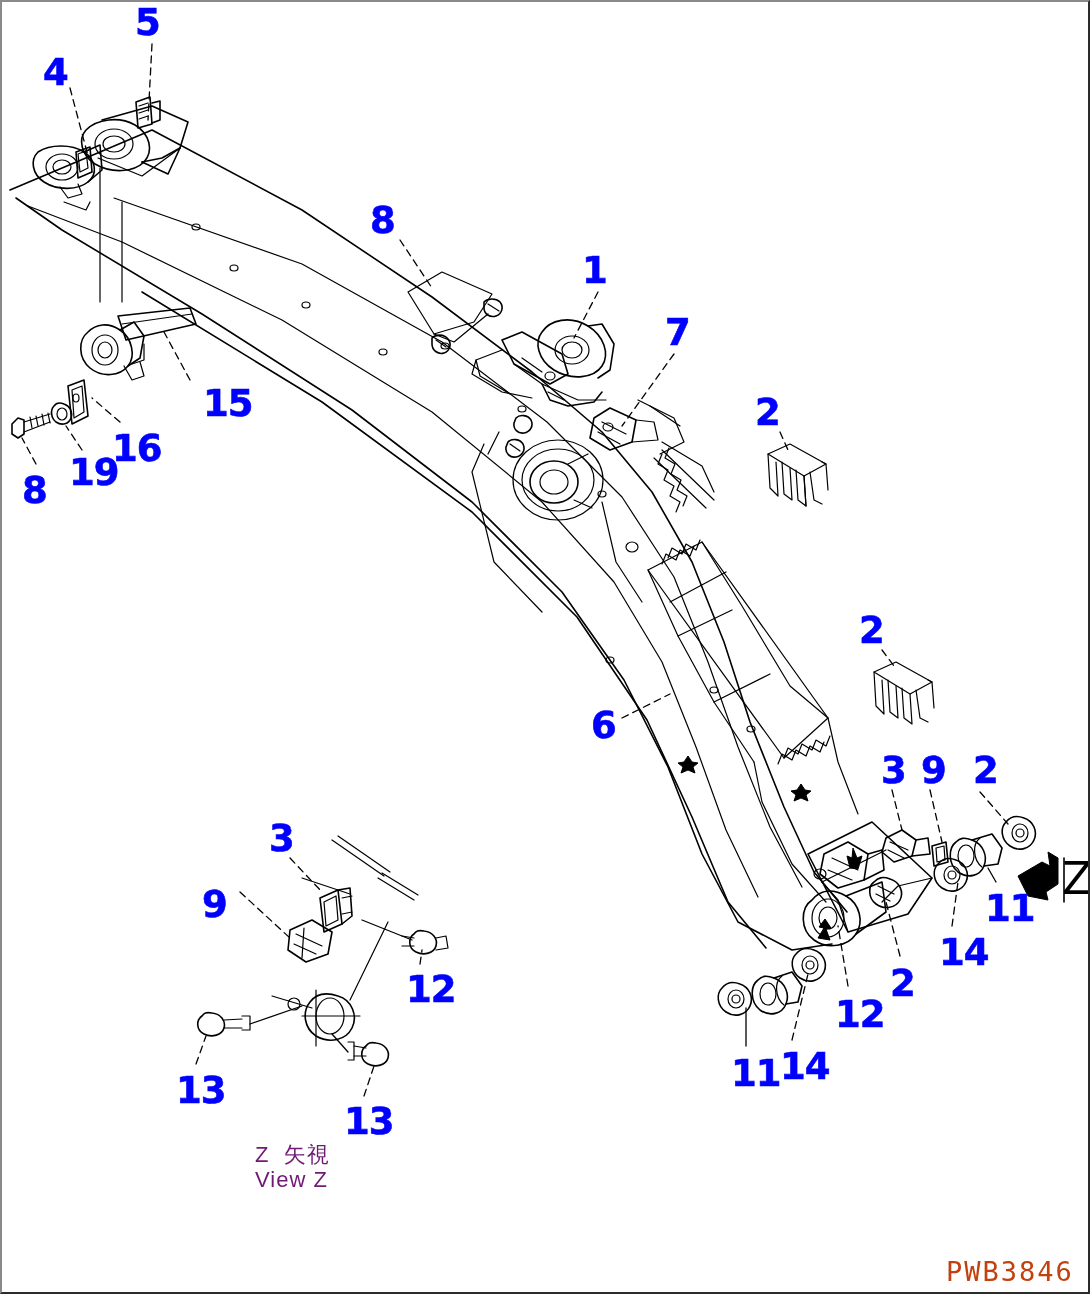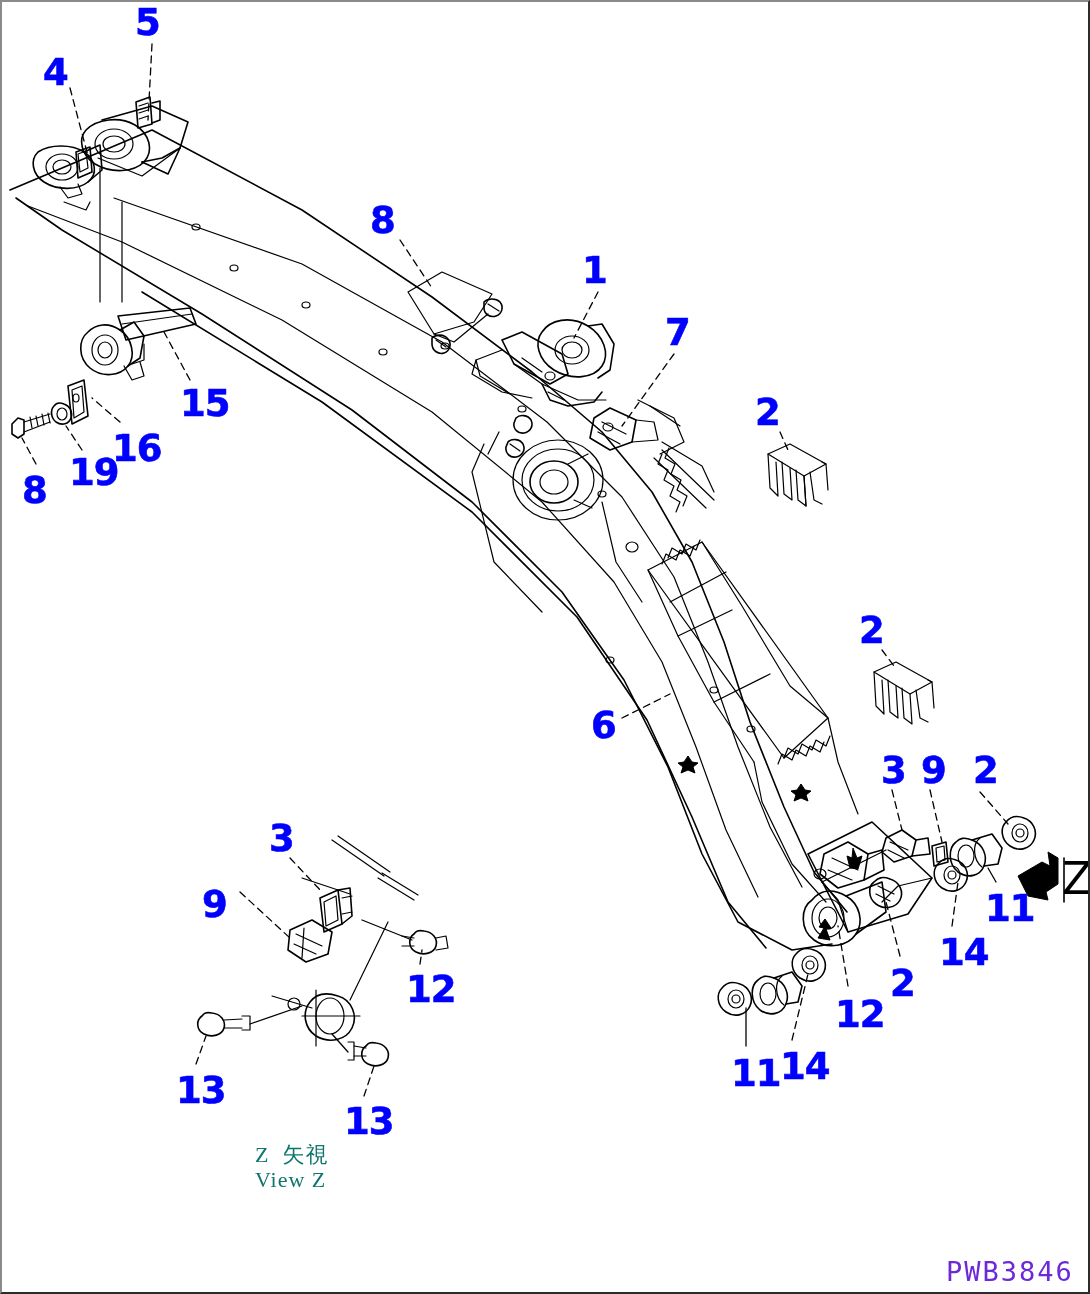--- a/index.html
+++ b/index.html
@@ -22,37 +22,37 @@
     font-family:"DejaVu Sans",sans-serif;
     font-weight:bold;
     font-size:37px;
     line-height:37px;
     letter-spacing:-1px;
     white-space:nowrap;
     -webkit-text-stroke:0.6px #0000ff;
   }
   .viewcap{
     position:absolute;
-    color:#0f766e;
-    font-family:Liberation Serif, serif;
+    color:#701a75;
+    font-family:Liberation Sans, sans-serif;
     font-size:22px;
     line-height:25px;
     white-space:pre;
     letter-spacing:1px;
   }
   .zletter{
     position:absolute;
     color:#000;
     font-family:"DejaVu Sans",sans-serif;
     font-size:44px;
     line-height:44px;
   }
   .drawcode{
     position:absolute;
-    color:#6d28d9;
+    color:#c2410c;
     font-family:"DejaVu Sans Mono",monospace;
     font-size:27px;
     letter-spacing:2px;
     white-space:nowrap;
   }
 </style>
 </head>
 <body>
 
 <div id="page">
@@ -432,21 +432,21 @@
       <path class="lead" d="M 362 1094 L 372 1064"></path>
     </g>
   </svg>
 
   <div class="callout" style="left:133px;top:2px">5</div>
   <div class="callout" style="left:41px;top:52px">4</div>
   <div class="callout" style="left:368px;top:200px">8</div>
   <div class="callout" style="left:580px;top:250px">1</div>
   <div class="callout" style="left:663px;top:312px">7</div>
   <div class="callout" style="left:753px;top:392px">2</div>
-  <div class="callout" style="left:178px;top:383px">15</div>
+  <div class="callout" style="left:201px;top:383px">15</div>
   <div class="callout" style="left:110px;top:428px">16</div>
   <div class="callout" style="left:67px;top:452px">19</div>
   <div class="callout" style="left:20px;top:470px">8</div>
   <div class="callout" style="left:857px;top:610px">2</div>
   <div class="callout" style="left:589px;top:705px">6</div>
   <div class="callout" style="left:879px;top:750px">3</div>
   <div class="callout" style="left:919px;top:750px">9</div>
   <div class="callout" style="left:971px;top:750px">2</div>
   <div class="callout" style="left:983px;top:888px">11</div>
   <div class="callout" style="left:937px;top:932px">14</div>

